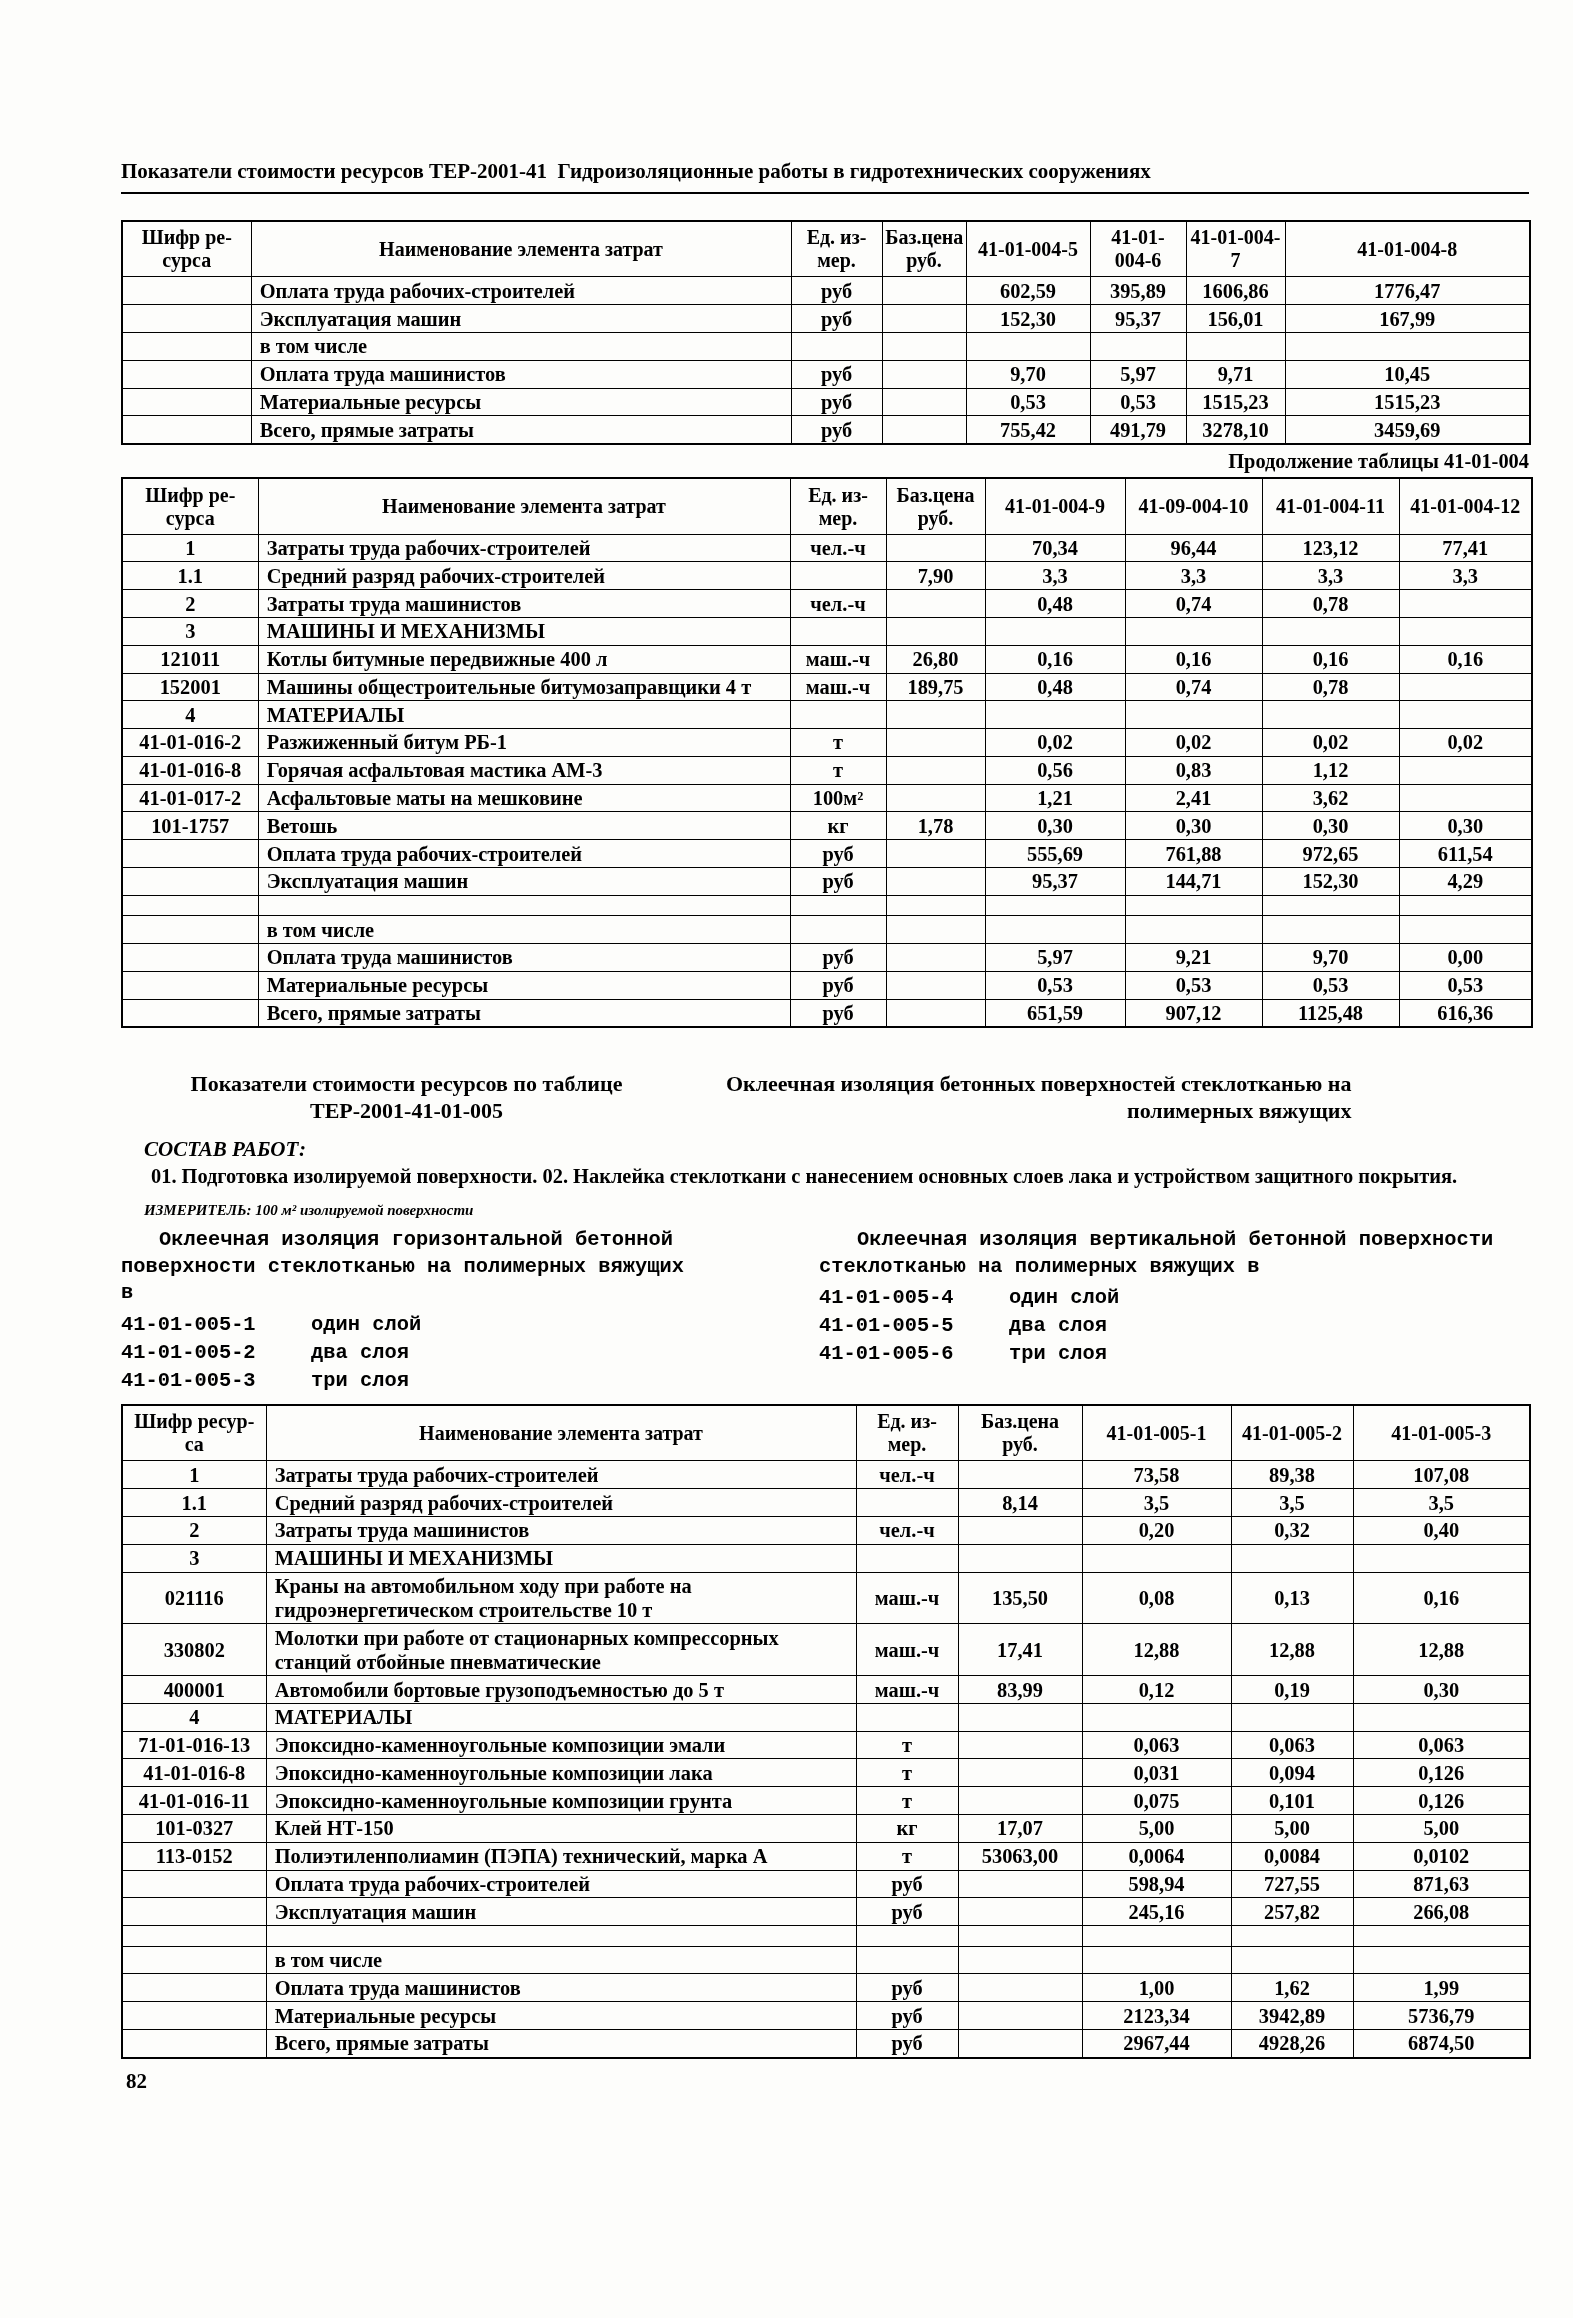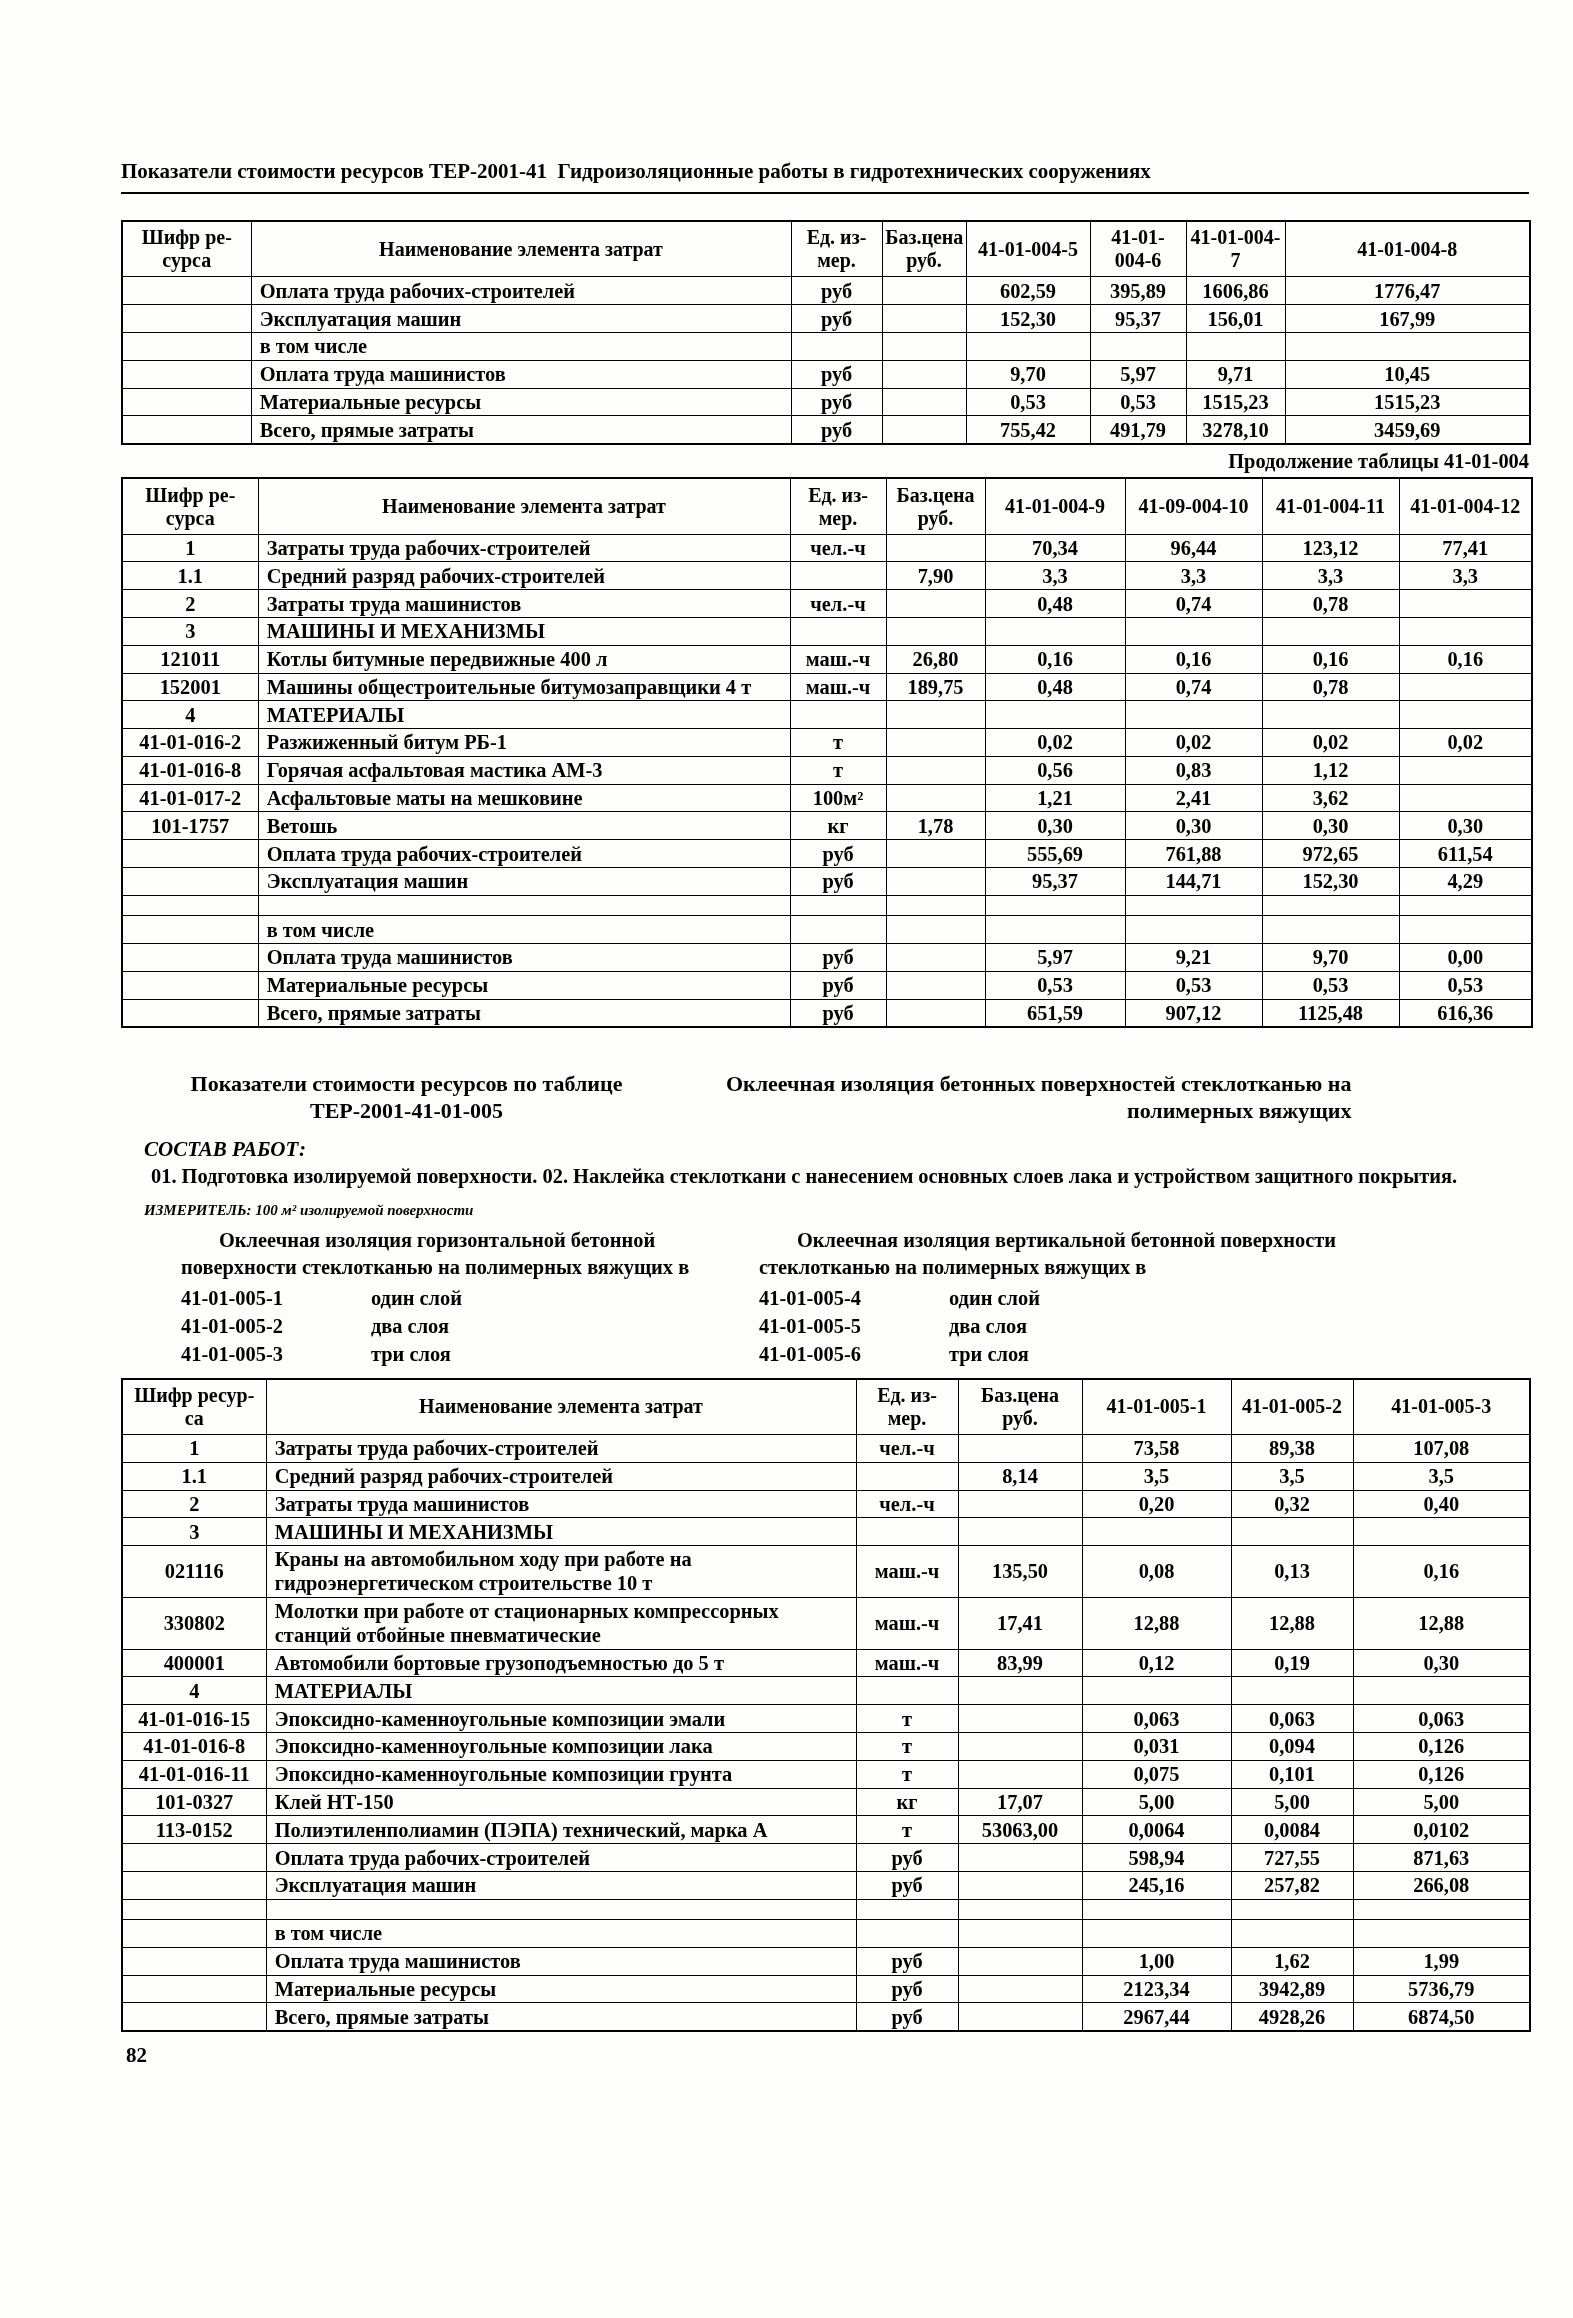--- a/index.html
+++ b/index.html
@@ -46,21 +46,21 @@
 
   .section-title { display: flex; margin-top: 42px; width: 1408px; }
   .section-title .stl { width: 571px; text-align: center; font-size: 22px; line-height: 27px; }
   .section-title .str { width: 639px; margin-left: 20.4px; text-align: right; font-size: 22px; line-height: 27px; }
 
   .sostav-label { display: block; font-style: italic; font-size: 21px; line-height: 27px; margin-top: 12.2px; margin-left: 23px; }
   .sostav-text { font-size: 20.4px; line-height: 26px; width: 1386px; text-indent: 30px; }
   .izmeritel { font-size: 15px; line-height: 27px; margin-left: 23px; font-style: italic; margin-top: 8px; }
   .izmeritel .lbl { font-style: italic; }
 
-  .desc-cols { display: flex; justify-content: center; width: 1408px; margin-top: 2.7px; }
+  .desc-cols { display: flex; justify-content: space-between; width: 1408px; margin-top: 2.7px; font-family: Liberation Mono, monospace; }
   .desc-col-left { width: 578px; }
   .desc-col-right { width: 710px; }
   .desc-para { font-size: 20.4px; line-height: 26.5px; text-indent: 38px; }
   .variants { margin-top: 4.1px; }
   .variant-row { display: flex; font-size: 20.4px; line-height: 28px; }
   .variant-row .vcode { width: 190px; flex: 0 0 190px; }
 
   .page-number { font-size: 21px; line-height: 27px; margin-top: 9.5px; margin-left: -52px; padding-left: 57px; }
 </style>
 </head>
@@ -504,21 +504,21 @@
         <tr>
           <td>4</td>
           <td class="name-col">МАТЕРИАЛЫ</td>
           <td></td>
           <td></td>
           <td></td>
           <td></td>
           <td></td>
         </tr>
         <tr>
-          <td>41-01-016-15</td>
+          <td>71-01-016-13</td>
           <td class="name-col">Эпоксидно-каменноугольные композиции эмали</td>
           <td>т</td>
           <td></td>
           <td>0,063</td>
           <td>0,063</td>
           <td>0,063</td>
         </tr>
         <tr>
           <td>41-01-016-8</td>
           <td class="name-col">Эпоксидно-каменноугольные композиции лака</td>

